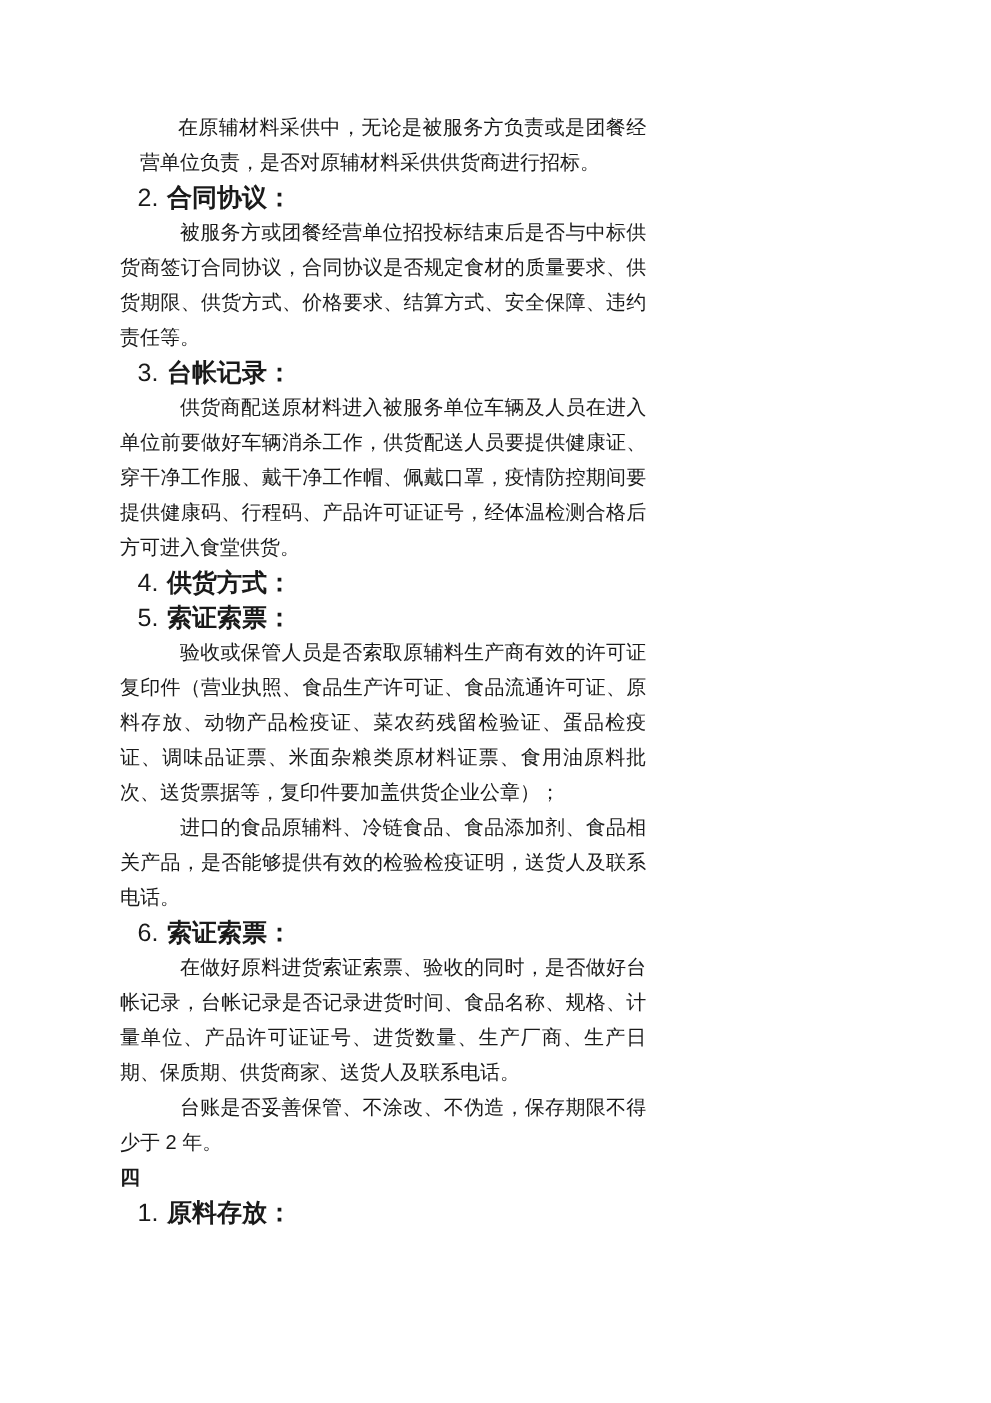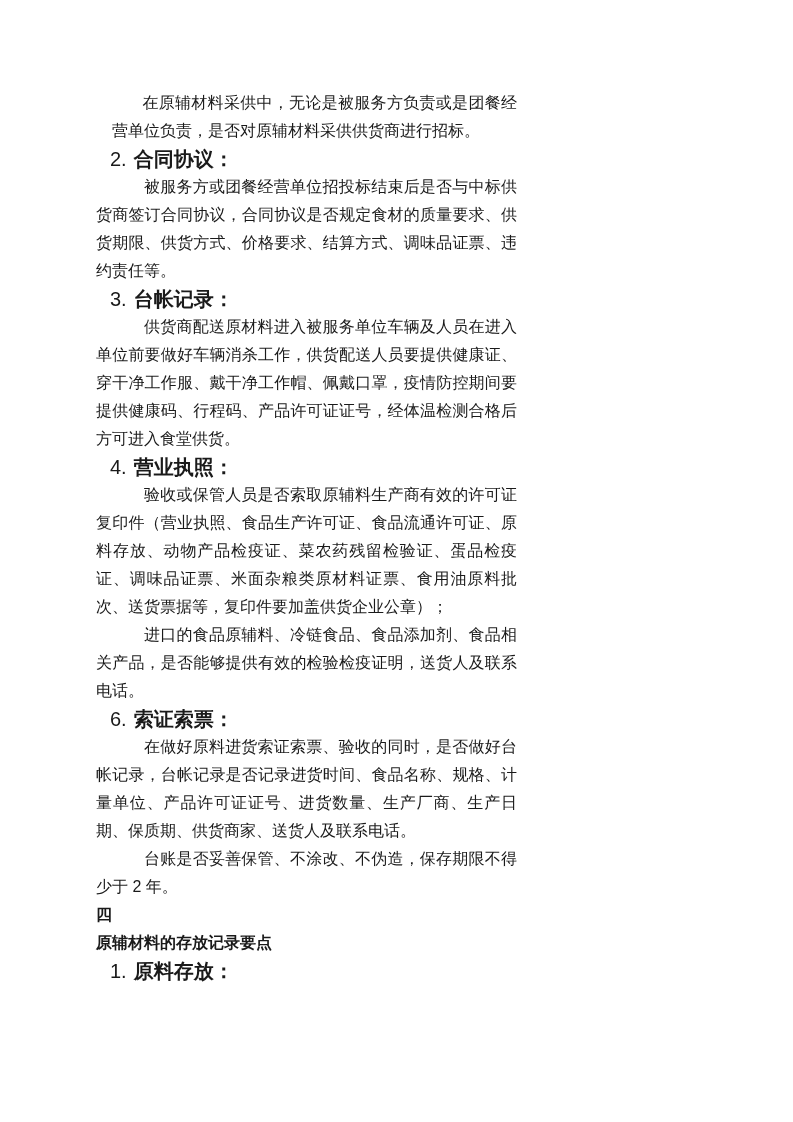--- a/index.html
+++ b/index.html
@@ -68,48 +68,50 @@
 
 <div class="page">
   <div class="doc-body">
 
     <p class="body-para first-cont">在原辅材料采供中，无论是被服务方负责或是团餐经营单位负责，是否对原辅材料采供供货商进行招标。</p>
 
     <h3 class="num-heading">
       <span class="h-num">2.</span><span class="h-label">合同协议：</span>
     </h3>
 
-    <p class="body-para">被服务方或团餐经营单位招投标结束后是否与中标供货商签订合同协议，合同协议是否规定食材的质量要求、供货期限、供货方式、价格要求、结算方式、调味品证票、违约责任等。</p>
+    <p class="body-para">被服务方或团餐经营单位招投标结束后是否与中标供货商签订合同协议，合同协议是否规定食材的质量要求、供货期限、供货方式、价格要求、结算方式、安全保障、违约责任等。</p>
 
     <h3 class="num-heading">
       <span class="h-num">3.</span><span class="h-label">台帐记录：</span>
     </h3>
 
     <p class="body-para">供货商配送原材料进入被服务单位车辆及人员在进入单位前要做好车辆消杀工作，供货配送人员要提供健康证、穿干净工作服、戴干净工作帽、佩戴口罩，疫情防控期间要提供健康码、行程码、产品许可证证号，经体温检测合格后方可进入食堂供货。</p>
 
     <h3 class="num-heading">
-      <span class="h-num">4.</span><span class="h-label">营业执照：</span>
+      <span class="h-num">4.</span><span class="h-label">供货方式：</span>
     </h3>
 
 
+    <h3 class="num-heading">
+      <span class="h-num">5.</span><span class="h-label">索证索票：</span>
+    </h3>
 
     <p class="body-para">验收或保管人员是否索取原辅料生产商有效的许可证复印件（营业执照、食品生产许可证、食品流通许可证、原料存放、动物产品检疫证、菜农药残留检验证、蛋品检疫证、调味品证票、米面杂粮类原材料证票、食用油原料批次、送货票据等，复印件要加盖供货企业公章）；</p>
 
     <p class="body-para">进口的食品原辅料、冷链食品、食品添加剂、食品相关产品，是否能够提供有效的检验检疫证明，送货人及联系电话。</p>
 
     <h3 class="num-heading">
       <span class="h-num">6.</span><span class="h-label">索证索票：</span>
     </h3>
 
     <p class="body-para">在做好原料进货索证索票、验收的同时，是否做好台帐记录，台帐记录是否记录进货时间、食品名称、规格、计量单位、产品许可证证号、进货数量、生产厂商、生产日期、保质期、供货商家、送货人及联系电话。</p>
 
     <p class="body-para">台账是否妥善保管、不涂改、不伪造，保存期限不得少于 2 年。</p>
 
     <div class="section-num">四</div>
 
-    <h2 class="section-title">原辅材料的存放记录要点</h2>
 
     <h3 class="num-heading">
       <span class="h-num">1.</span><span class="h-label">原料存放：</span>
     </h3>
 
   </div>
 </div>
 
 </body></html>

